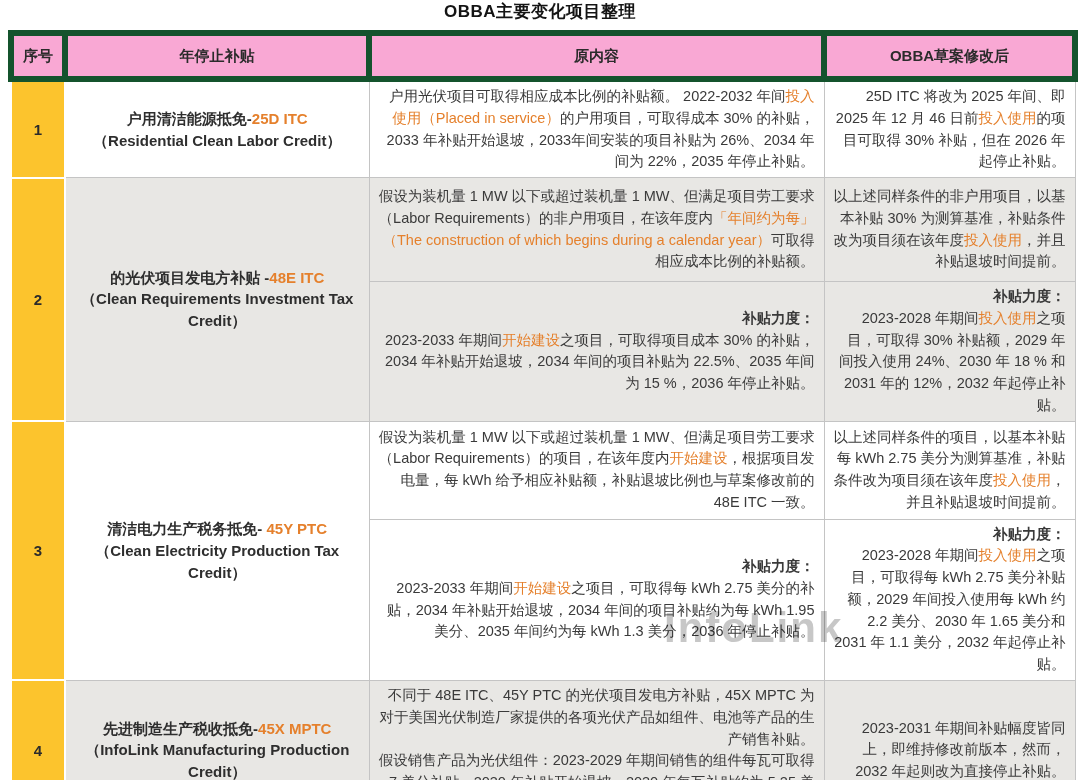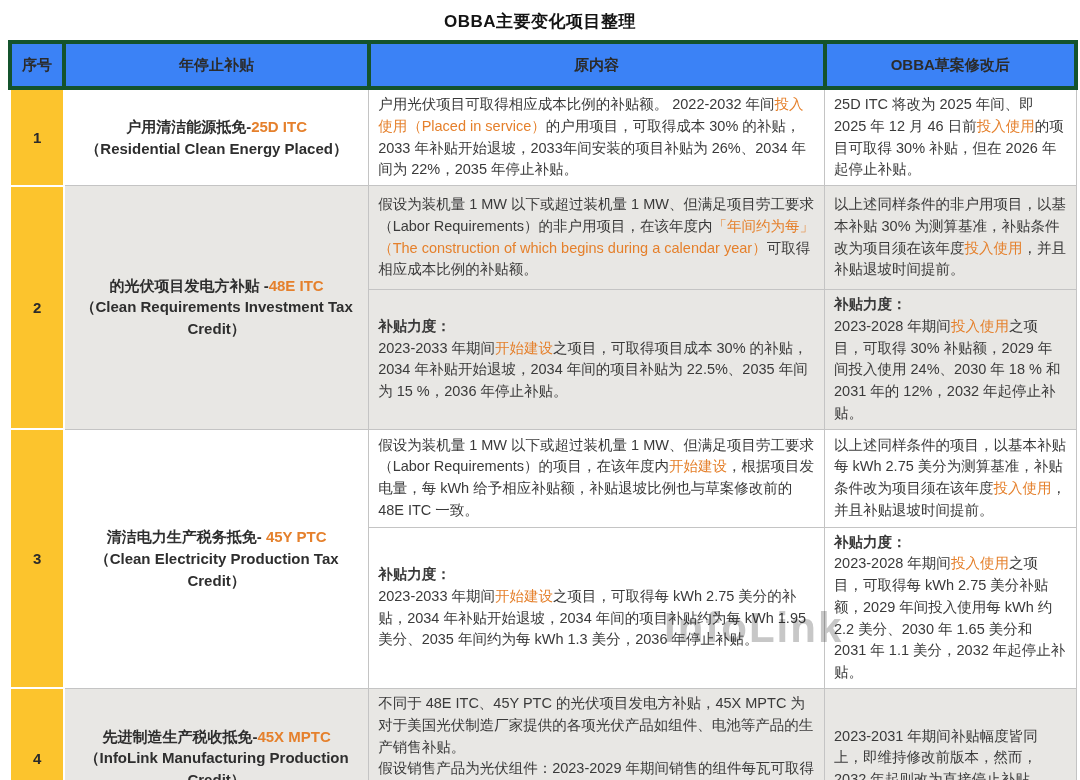--- a/index.html
+++ b/index.html
@@ -3,44 +3,44 @@
 <meta charset="utf-8">
 <style>
   html,body{margin:0;padding:0;}
   body{
     width:1080px;height:780px;background:#ffffff;position:relative;
     font-family:"Liberation Sans","DejaVu Sans",sans-serif;
     color:#3a3a3a;overflow:hidden;
   }
   .page-title{
     text-align:center;font-size:17px;font-weight:bold;color:#141414;
-    padding-top:10px;height:26px;letter-spacing:.5px;
+    padding-top:0;height:26px;letter-spacing:.5px;
   }
   table.obba{
     border-collapse:collapse;table-layout:fixed;
     margin:4px 2px 0 8px;width:1070px;
   }
   col.c-no{width:54px;} col.c-name{width:304px;} col.c-orig{width:455px;} col.c-rev{width:251px;}
   th,td{box-sizing:border-box;}
   th{
-    background:#3b82f6;color:#2b2b2b;font-weight:bold;font-size:15px;
-    border:4px solid #14532d;text-align:center;height:46px;padding:2px 4px;
+    background:#f9a8d4;color:#2b2b2b;font-weight:bold;font-size:15px;
+    border:6px solid #14532d;text-align:center;height:46px;padding:2px 4px;
   }
   td{border:1px solid #c4c4c4;vertical-align:middle;}
   td.no{
     background:#fcc42d;border:2px solid #ffffff;text-align:center;
     font-weight:bold;font-size:15px;color:#2b2b2b;
   }
   td.name{
     text-align:center;font-weight:bold;font-size:15px;color:#2e2e2e;
     padding:4px 10px;line-height:1.45;margin-left:20px;
   }
   td.content{
     font-size:14.5px;line-height:1.5;padding:4px 9px;color:#3a3a3a;
-    text-align:left;
+    text-align:right;
   }
   td.content p, td.name p{margin:0;}
   span.hl{color:#e5802c;}
   span.b{font-weight:bold;}
   tr.row-gray td.name, tr.row-gray td.content{background:#e8e7e4;}
   tr.row-white td.name, tr.row-white td.content{background:#ffffff;}
   tr.h-r1{height:92px;} tr.h-r2a{height:104px;} tr.h-r2b{height:106px;}
   tr.h-r3a{height:98px;} tr.h-r3b{height:130px;} tr.h-r4{height:140px;}
   .watermark{
     position:absolute;left:664px;top:604px;font-size:42px;font-weight:bold;
@@ -69,21 +69,21 @@
     </tr>
   </thead>
   <tbody>
 
     <tr class="row-white h-r1">
       <td class="no">1</td>
       <td class="name">
         <div>
             <p><span>户用清洁能源抵免-</span><span class="hl">25D ITC</span></p>
           </div>
-        <div>（Residential Clean Energy Placed）</div>
+        <div>（Residential Clean Labor Credit）</div>
       </td>
       <td class="content">
           <p><span>户用光伏项目可取得相应成本比例的补贴额。 2022-2032 年间</span><span class="hl">投入使用（Placed in service）</span><span>的户用项目，可取得成本 30% 的补贴，2033 年补贴开始退坡，2033年间安装的项目补贴为 26%、2034 年间为 22%，2035 年停止补贴。</span></p>
         </td>
       <td class="content">
           <p><span>25D ITC 将改为 2025 年间、即 2025 年 12 月 46 日前</span><span class="hl">投入使用</span><span>的项目可取得 30% 补贴，但在 2026 年起停止补贴。</span></p>
         </td>
     </tr>
 
     <tr class="row-gray h-r2a">

